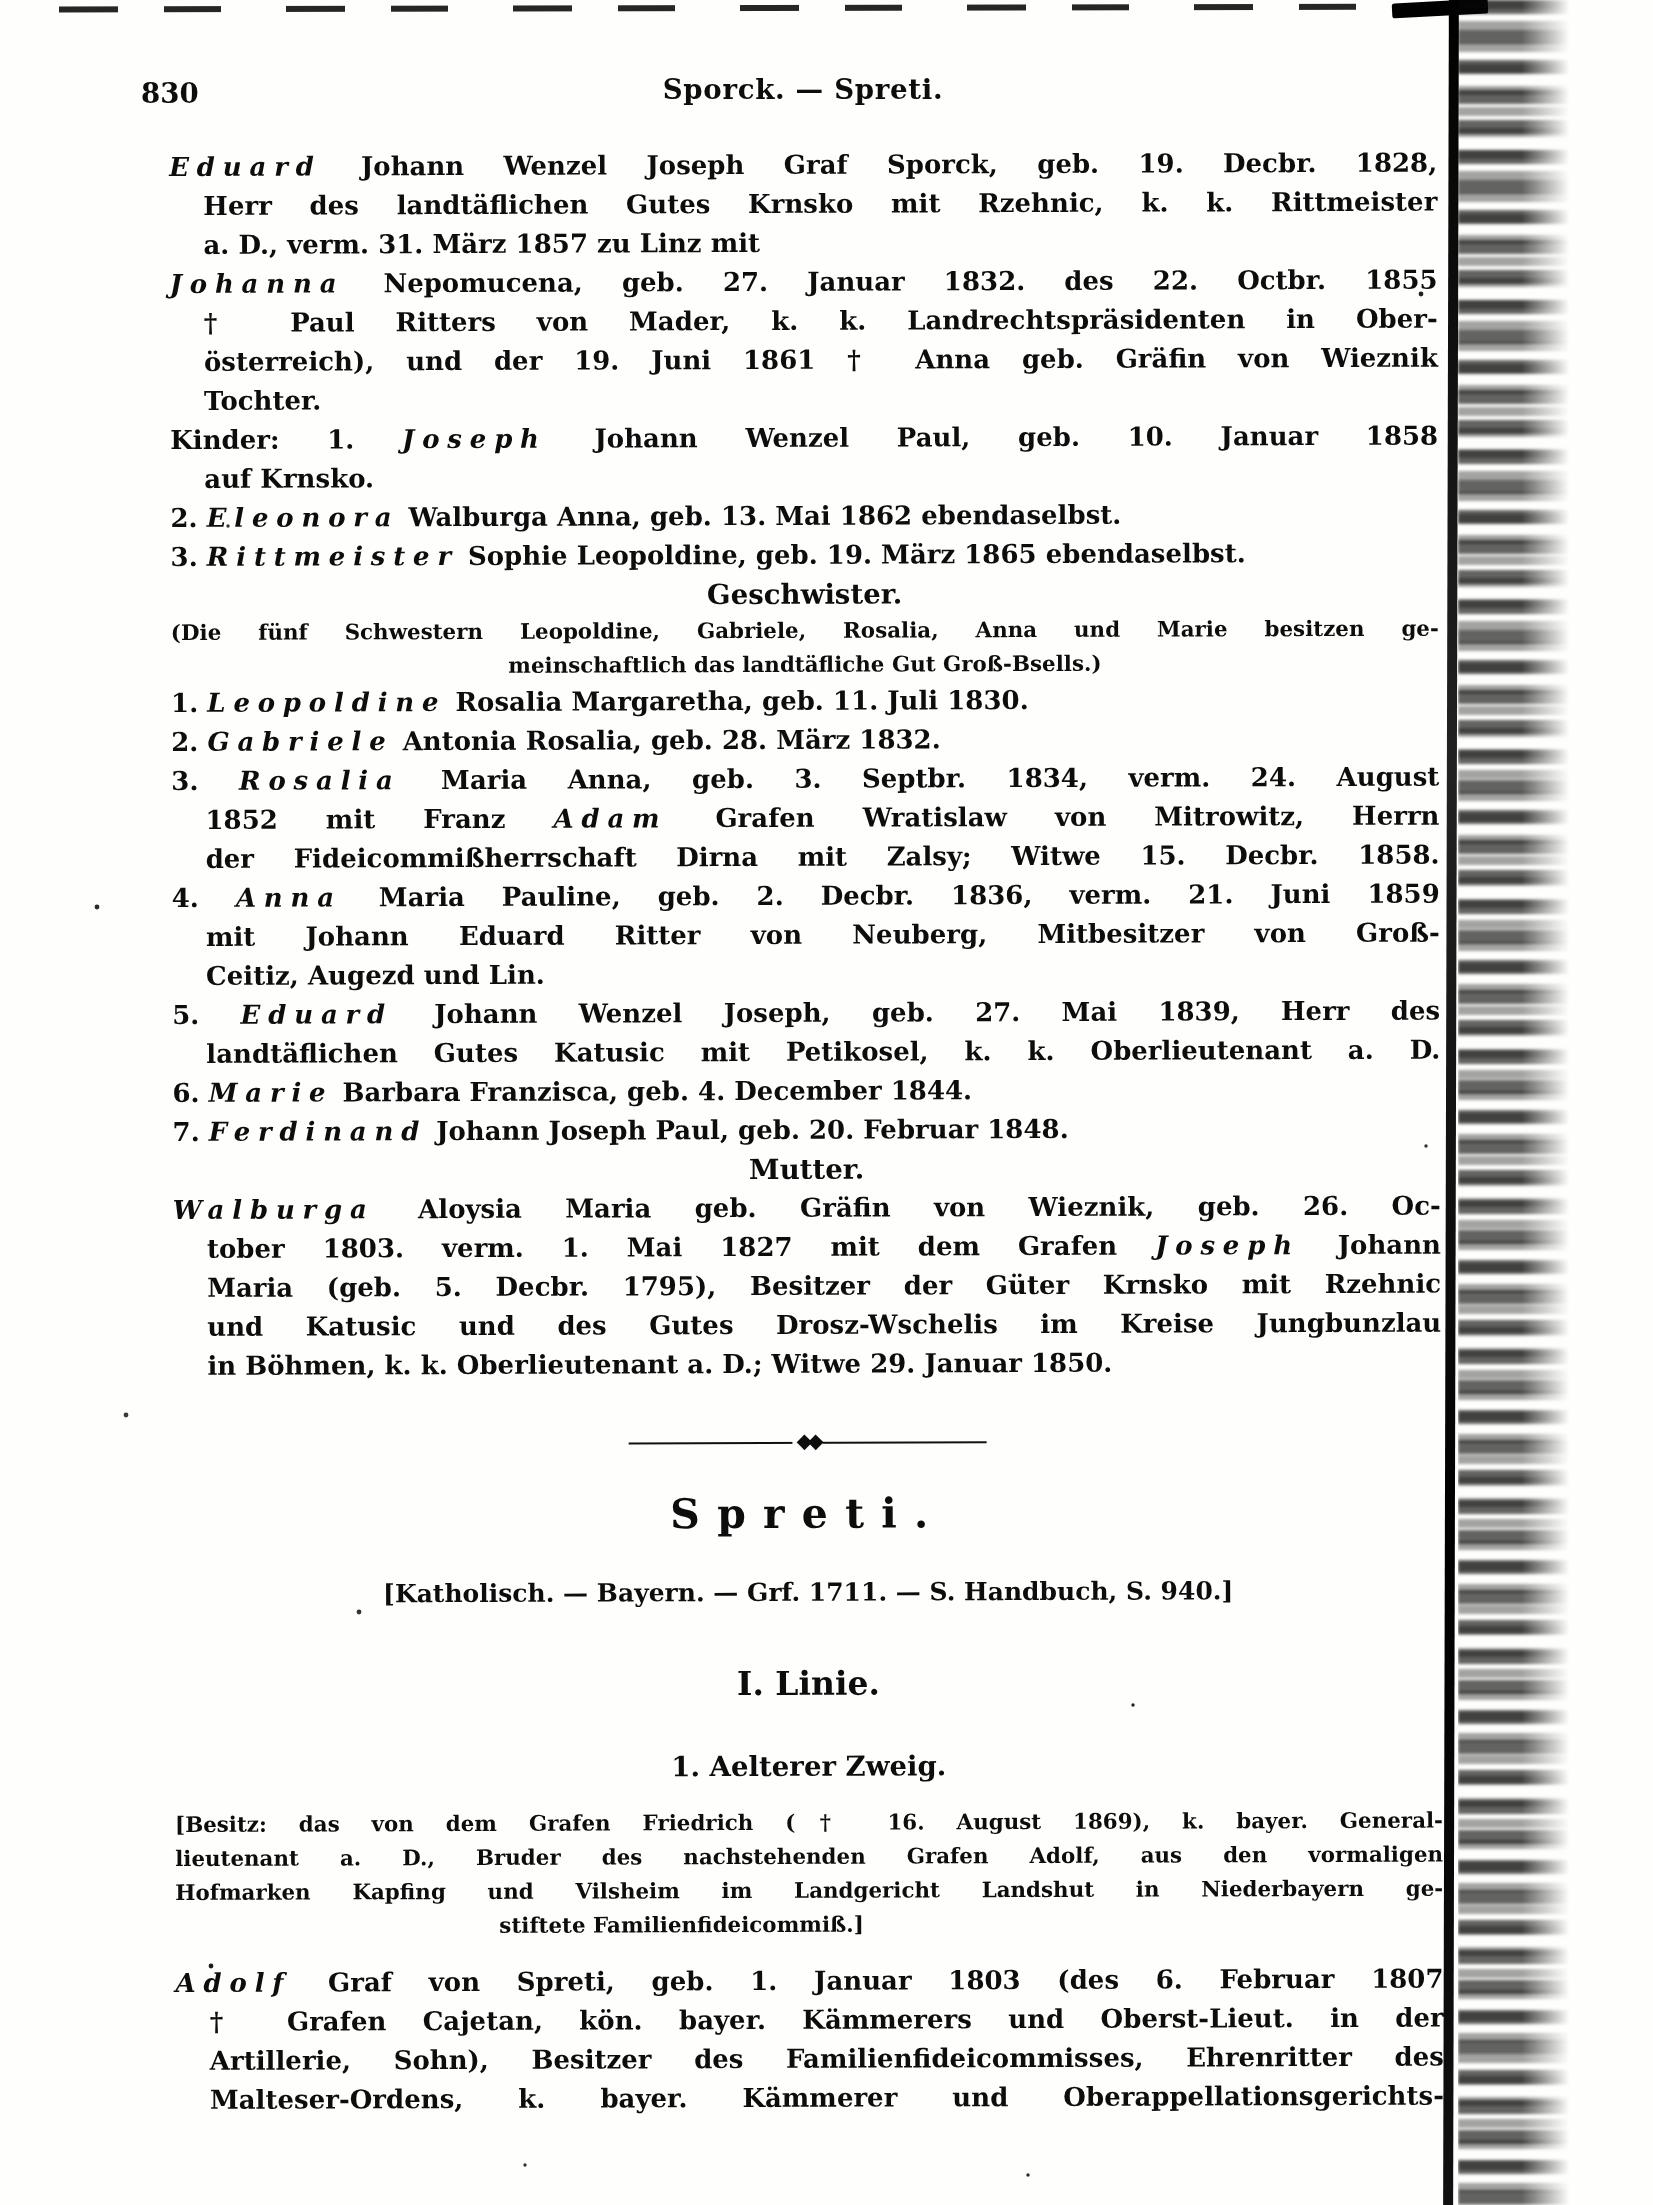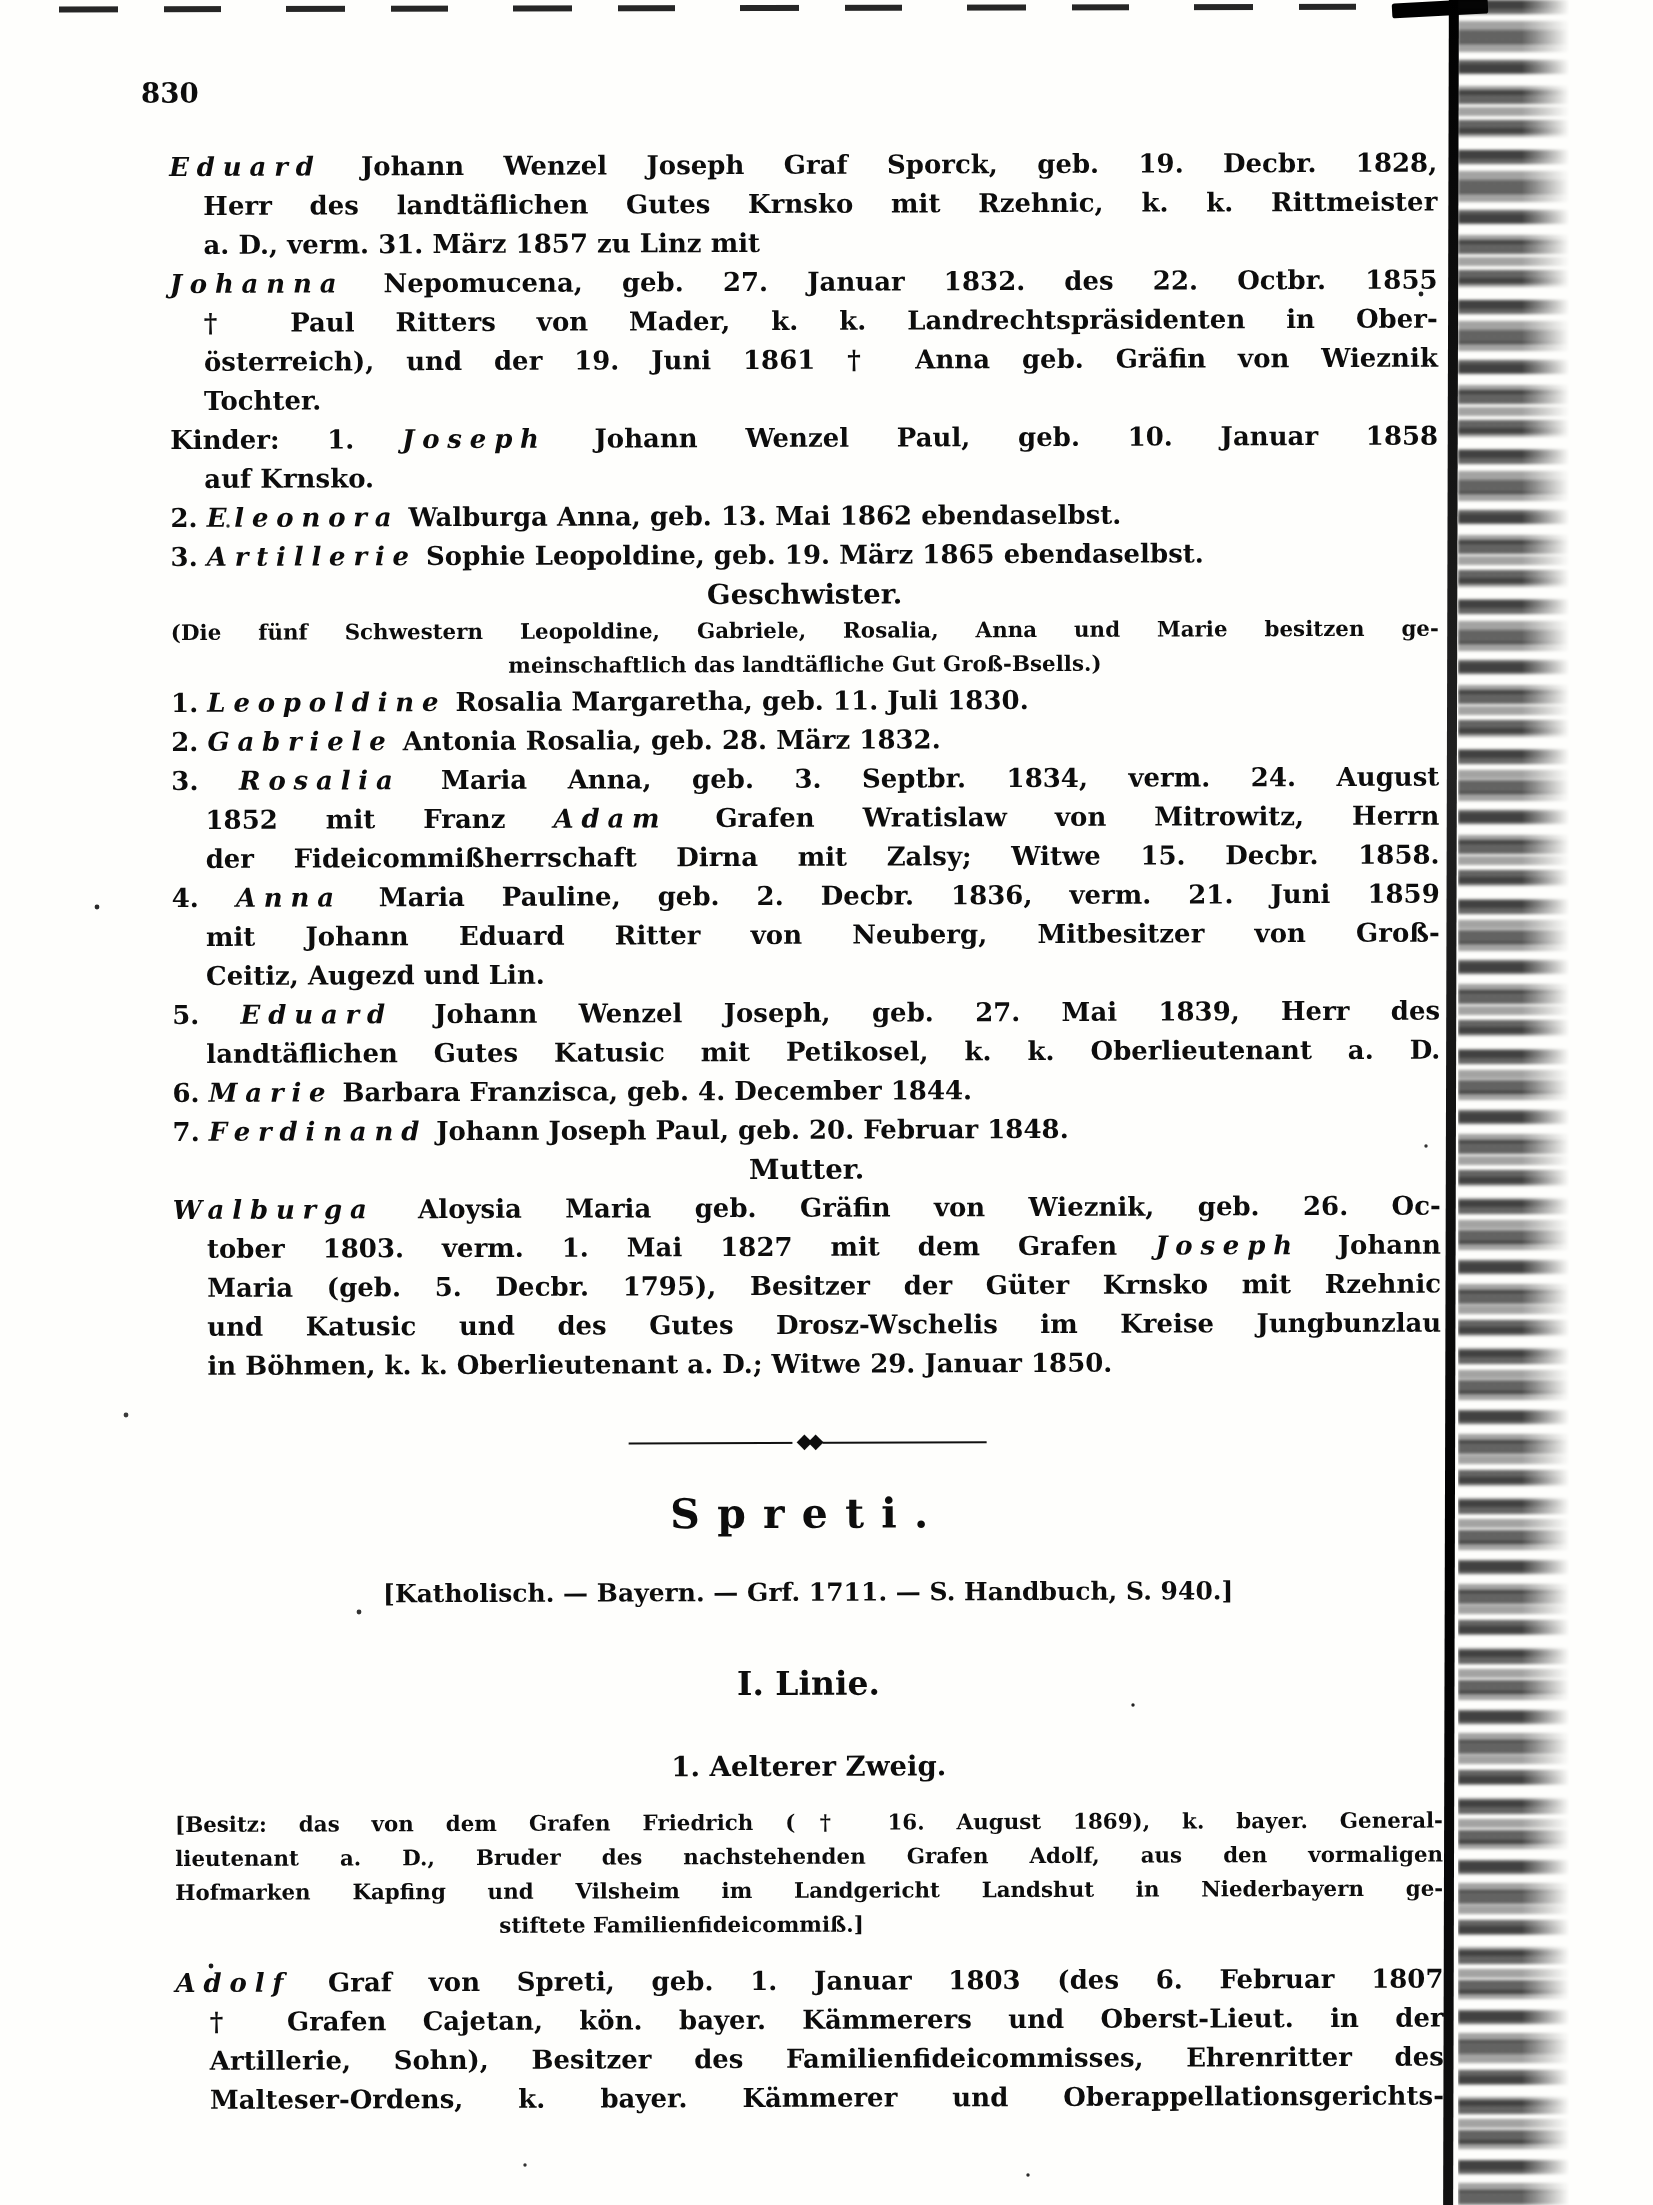--- a/index.html
+++ b/index.html
@@ -49,36 +49,37 @@
 
 <div class="page">
 
   <div class="topline"></div>
   <div class="topblob"></div>
   <div class="gutterline"></div>
   <div class="bleed"></div>
   <div class="specks"></div>
 
   <div class="pageno">830</div>
+  <div class="runhead">Sporck. — Spreti.</div>
 
   <div class="content">
 
     <p class="ln j"><span class="g">Eduard</span><span> Johann Wenzel Joseph Graf Sporck, geb. 19. Decbr. 1828,</span></p>
     <p class="ln ind j"><span>Herr des landtäflichen Gutes Krnsko mit Rzehnic, k. k. Rittmeister</span></p>
     <p class="ln ind"><span>a. D., verm. 31. März 1857 zu Linz mit</span></p>
 
     <p class="ln j"><span class="g">Johanna</span><span> Nepomucena, geb. 27. Januar 1832. des 22. Octbr. 1855</span></p>
     <p class="ln ind j"><span>† Paul Ritters von Mader, k. k. Landrechtspräsidenten in Ober-</span></p>
     <p class="ln ind j"><span>österreich), und der 19. Juni 1861 † Anna geb. Gräfin von Wieznik</span></p>
     <p class="ln ind"><span>Tochter.</span></p>
 
     <p class="ln j"><span>Kinder:</span><span> 1. </span><span class="g">Joseph</span><span> Johann Wenzel Paul, geb. 10. Januar 1858</span></p>
     <p class="ln ind"><span>auf Krnsko.</span></p>
     <p class="ln"><span>2. </span><span class="g">Eleonora</span><span> Walburga Anna, geb. 13. Mai 1862 ebendaselbst.</span></p>
-    <p class="ln"><span>3. </span><span class="g">Artillerie</span><span> Sophie Leopoldine, geb. 19. März 1865 ebendaselbst.</span></p>
+    <p class="ln"><span>3. </span><span class="g">Rittmeister</span><span> Sophie Leopoldine, geb. 19. März 1865 ebendaselbst.</span></p>
 
     <p class="ctrh">Geschwister.</p>
     <p class="small j"><span>(Die fünf Schwestern Leopoldine, Gabriele, Rosalia, Anna und Marie besitzen ge-</span></p>
     <p class="small ctr"><span>meinschaftlich das landtäfliche Gut Groß-Bsells.)</span></p>
 
     <p class="ln"><span>1. </span><span class="g">Leopoldine</span><span> Rosalia Margaretha, geb. 11. Juli 1830.</span></p>
     <p class="ln"><span>2. </span><span class="g">Gabriele</span><span> Antonia Rosalia, geb. 28. März 1832.</span></p>
     <p class="ln j"><span>3. </span><span class="g">Rosalia</span><span> Maria Anna, geb. 3. Septbr. 1834, verm. 24. August</span></p>
     <p class="ln ind j"><span>1852 mit Franz </span><span class="g">Adam</span><span> Grafen Wratislaw von Mitrowitz, Herrn</span></p>
     <p class="ln ind j"><span>der Fideicommißherrschaft Dirna mit Zalsy; Witwe 15. Decbr. 1858.</span></p>

